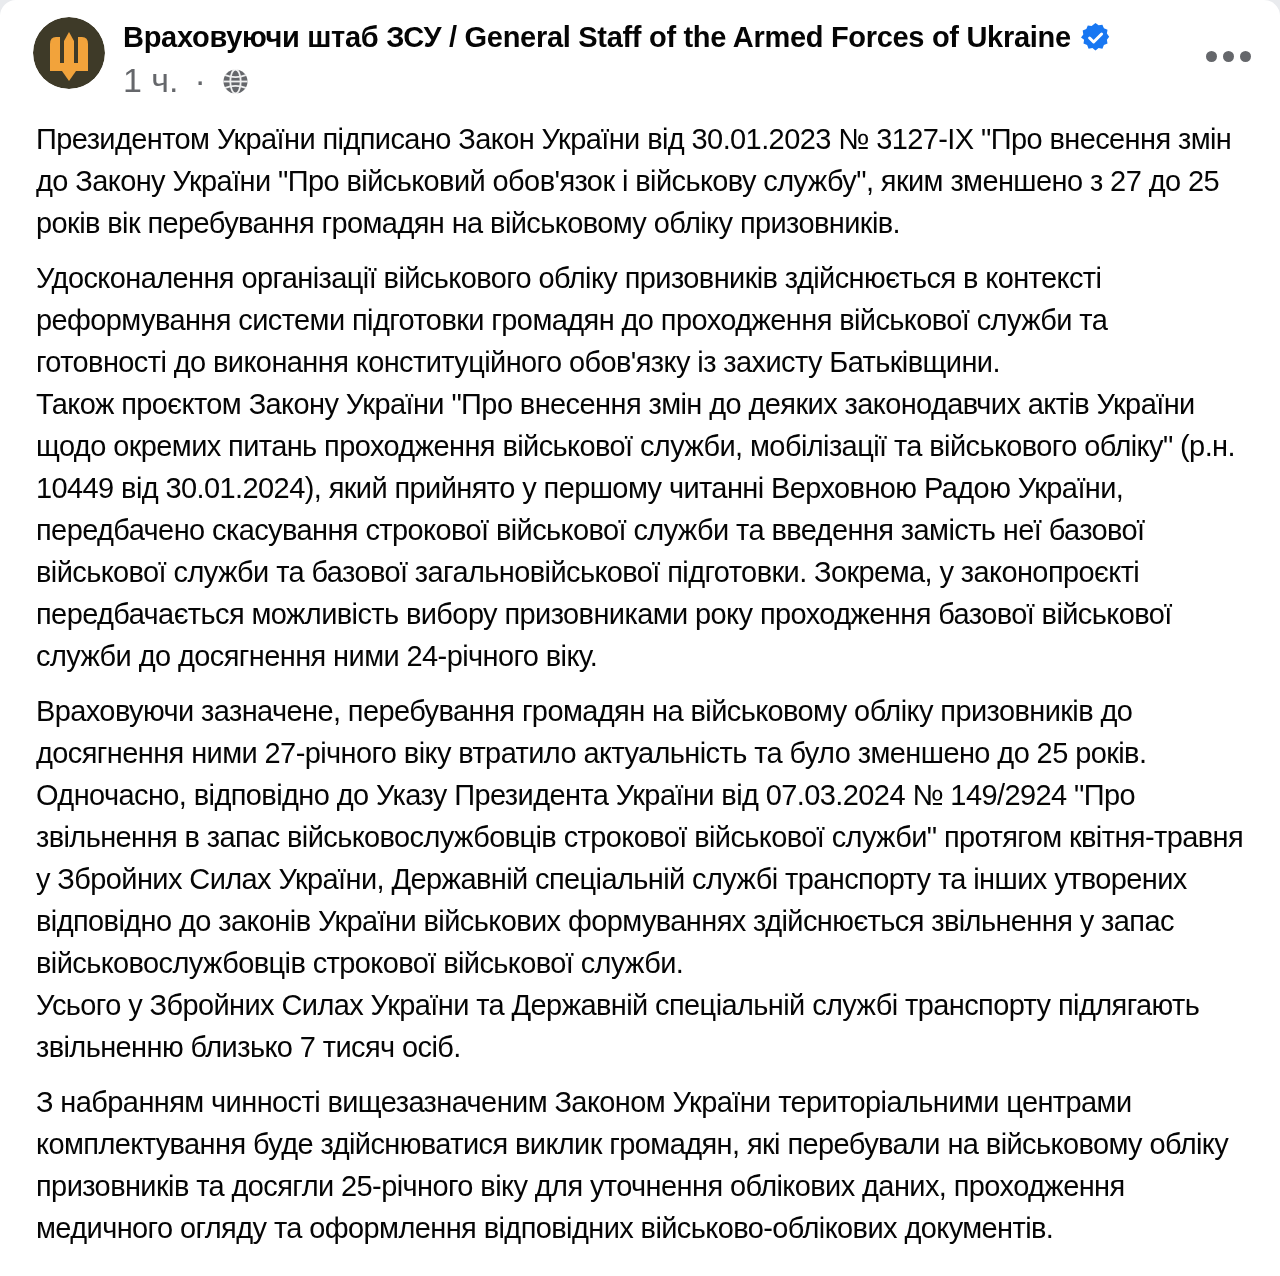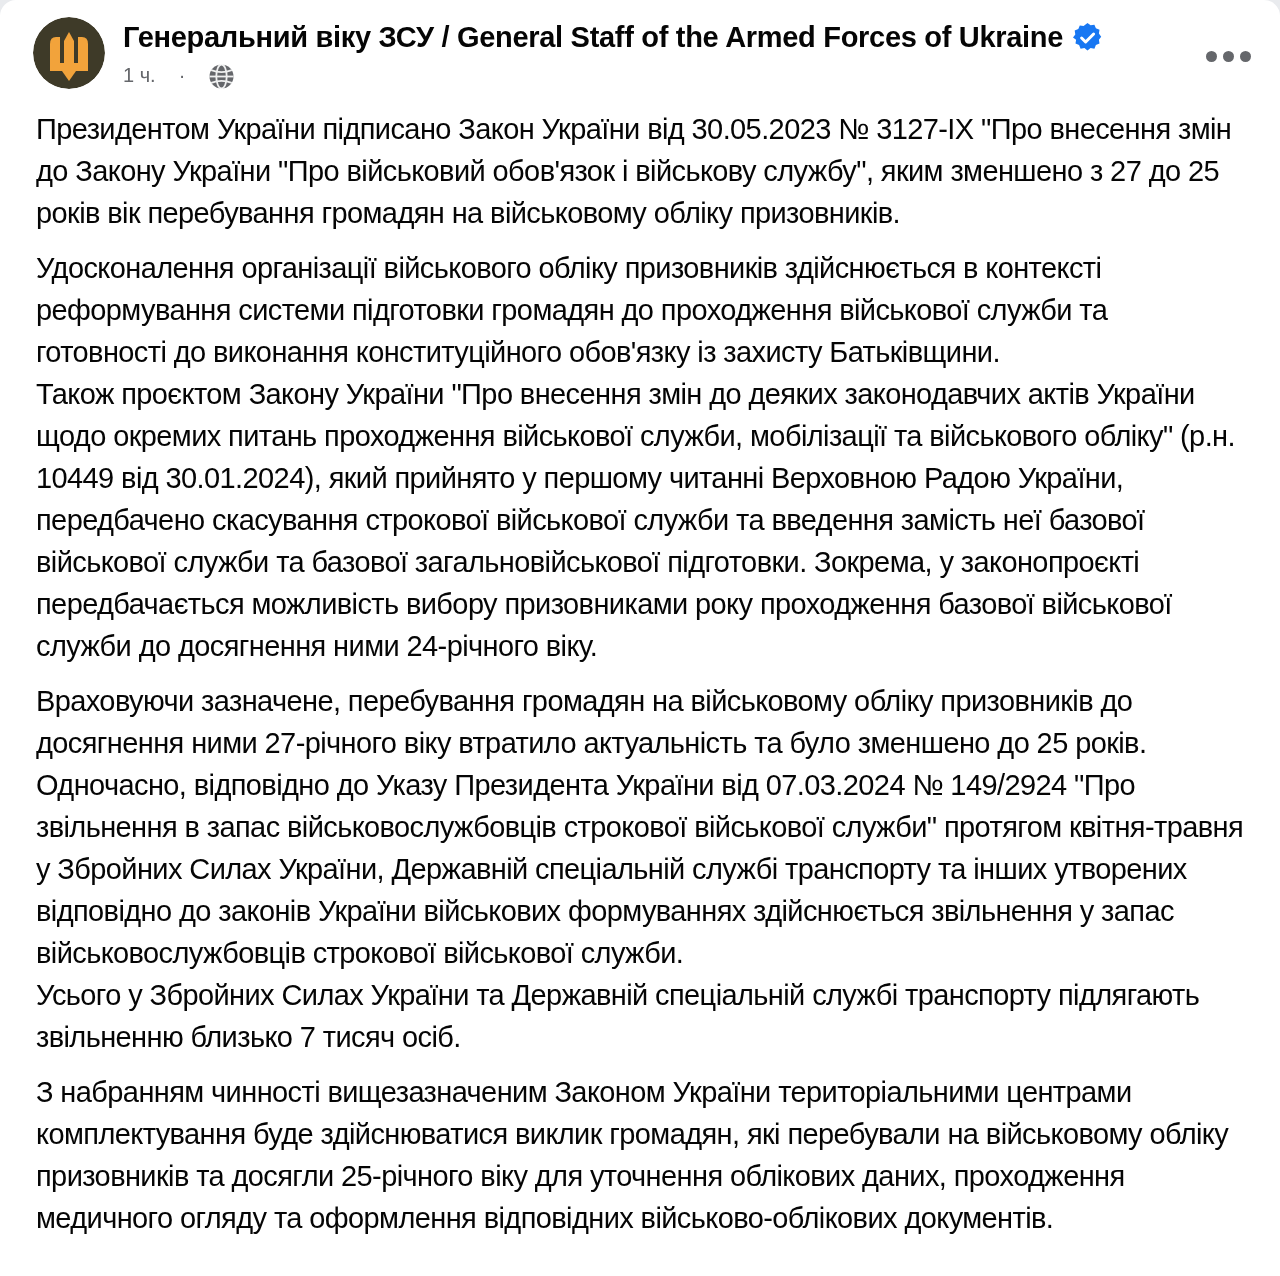--- a/index.html
+++ b/index.html
@@ -51,22 +51,22 @@
     letter-spacing: -0.3px;
     color: #050505;
     white-space: nowrap;
     cursor: pointer;
   }
   .verified { display: inline-flex; flex: 0 0 auto; }
   .meta-row {
     margin-top: 7px;
     display: flex;
     align-items: center;
-    gap: 23px;
-    font-size: 20px;
+    gap: 16px;
+    font-size: 34px;
     color: #65676b;
   }
   .meta-dot { color: #65676b; }
   .globe { display: inline-flex; margin-top: 2px; }
   .more-btn {
     position: absolute;
     top: 36px;
     right: 22px;
     width: 60px;
     height: 40px;
@@ -114,21 +114,21 @@
             <path d="M31 24 L36 15 L41 24 L41 54 L31 54 Z"></path>
             <path d="M17 46 L55 46 L55 54 L17 54 Z"></path>
             <path d="M29 54 L36 64 L43 54 Z"></path>
           </g>
         </svg>
       </span>
     </div>
 
     <div class="header-text">
       <div class="title-row">
-        <span class="page-name">Генеральний віку ЗСУ / General Staff of the Armed Forces of Ukraine</span>
+        <span class="page-name">Враховуючи штаб ЗСУ / General Staff of the Armed Forces of Ukraine</span>
         <span class="verified">
           <svg width="29" height="29" viewBox="0 0 29 29">
             <path fill="#1877f2" d="M14.5 0l3.1 2.3 3.8-.6 1.5 3.6 3.6 1.5-.6 3.8 2.3 3.1-2.3 3.1.6 3.8-3.6 1.5-1.5 3.6-3.8-.6-3.1 2.3-3.1-2.3-3.8.6-1.5-3.6-3.6-1.5.6-3.8L0 14.5l2.3-3.1-.6-3.8 3.6-1.5 1.5-3.6 3.8.6z"></path>
             <path d="M8.6 15 l4 4 L20.6 11" fill="none" stroke="#ffffff" stroke-width="3" stroke-linecap="round" stroke-linejoin="round"></path>
           </svg>
         </span>
       </div>
       <div class="meta-row">
         <span>1 ч.</span>
         <span class="meta-dot">·</span>
@@ -148,21 +148,21 @@
 
     <div class="more-btn">
       <span class="d"></span>
       <span class="d"></span>
       <span class="d"></span>
     </div>
 
   </div>
 
   <div class="post-body">
-    <p>Президентом України підписано Закон України від 30.05.2023 № 3127-IX "Про внесення змін до Закону України "Про військовий обов'язок і військову службу", яким зменшено з 27 до 25 років вік перебування громадян на військовому обліку призовників.</p>
+    <p>Президентом України підписано Закон України від 30.01.2023 № 3127-IX "Про внесення змін до Закону України "Про військовий обов'язок і військову службу", яким зменшено з 27 до 25 років вік перебування громадян на військовому обліку призовників.</p>
     <p>Удосконалення організації військового обліку призовників здійснюється в контексті реформування системи підготовки громадян до проходження військової служби та готовності до виконання конституційного обов'язку із захисту Батьківщини.
 Також проєктом Закону України "Про внесення змін до деяких законодавчих актів України щодо окремих питань проходження військової служби, мобілізації та військового обліку" (р.н. 10449 від 30.01.2024), який прийнято у першому читанні Верховною Радою України, передбачено скасування строкової військової служби та введення замість неї базової військової служби та базової загальновійськової підготовки. Зокрема, у законопроєкті передбачається можливість вибору призовниками року проходження базової військової служби до досягнення ними 24-річного віку.</p>
     <p>Враховуючи зазначене, перебування громадян на військовому обліку призовників до досягнення ними 27-річного віку втратило актуальність та було зменшено до 25 років.
 Одночасно, відповідно до Указу Президента України від 07.03.2024 № 149/2924 "Про звільнення в запас військовослужбовців строкової військової служби" протягом квітня-травня у Збройних Силах України, Державній спеціальній службі транспорту та інших утворених відповідно до законів України військових формуваннях здійснюється звільнення у запас військовослужбовців строкової військової служби.
 Усього у Збройних Силах України та Державній спеціальній службі транспорту підлягають звільненню близько 7 тисяч осіб.</p>
     <p>З набранням чинності вищезазначеним Законом України територіальними центрами комплектування буде здійснюватися виклик громадян, які перебували на військовому обліку призовників та досягли 25-річного віку для уточнення облікових даних, проходження медичного огляду та оформлення відповідних військово-облікових документів.</p>
   </div>
 
 </div>
 

